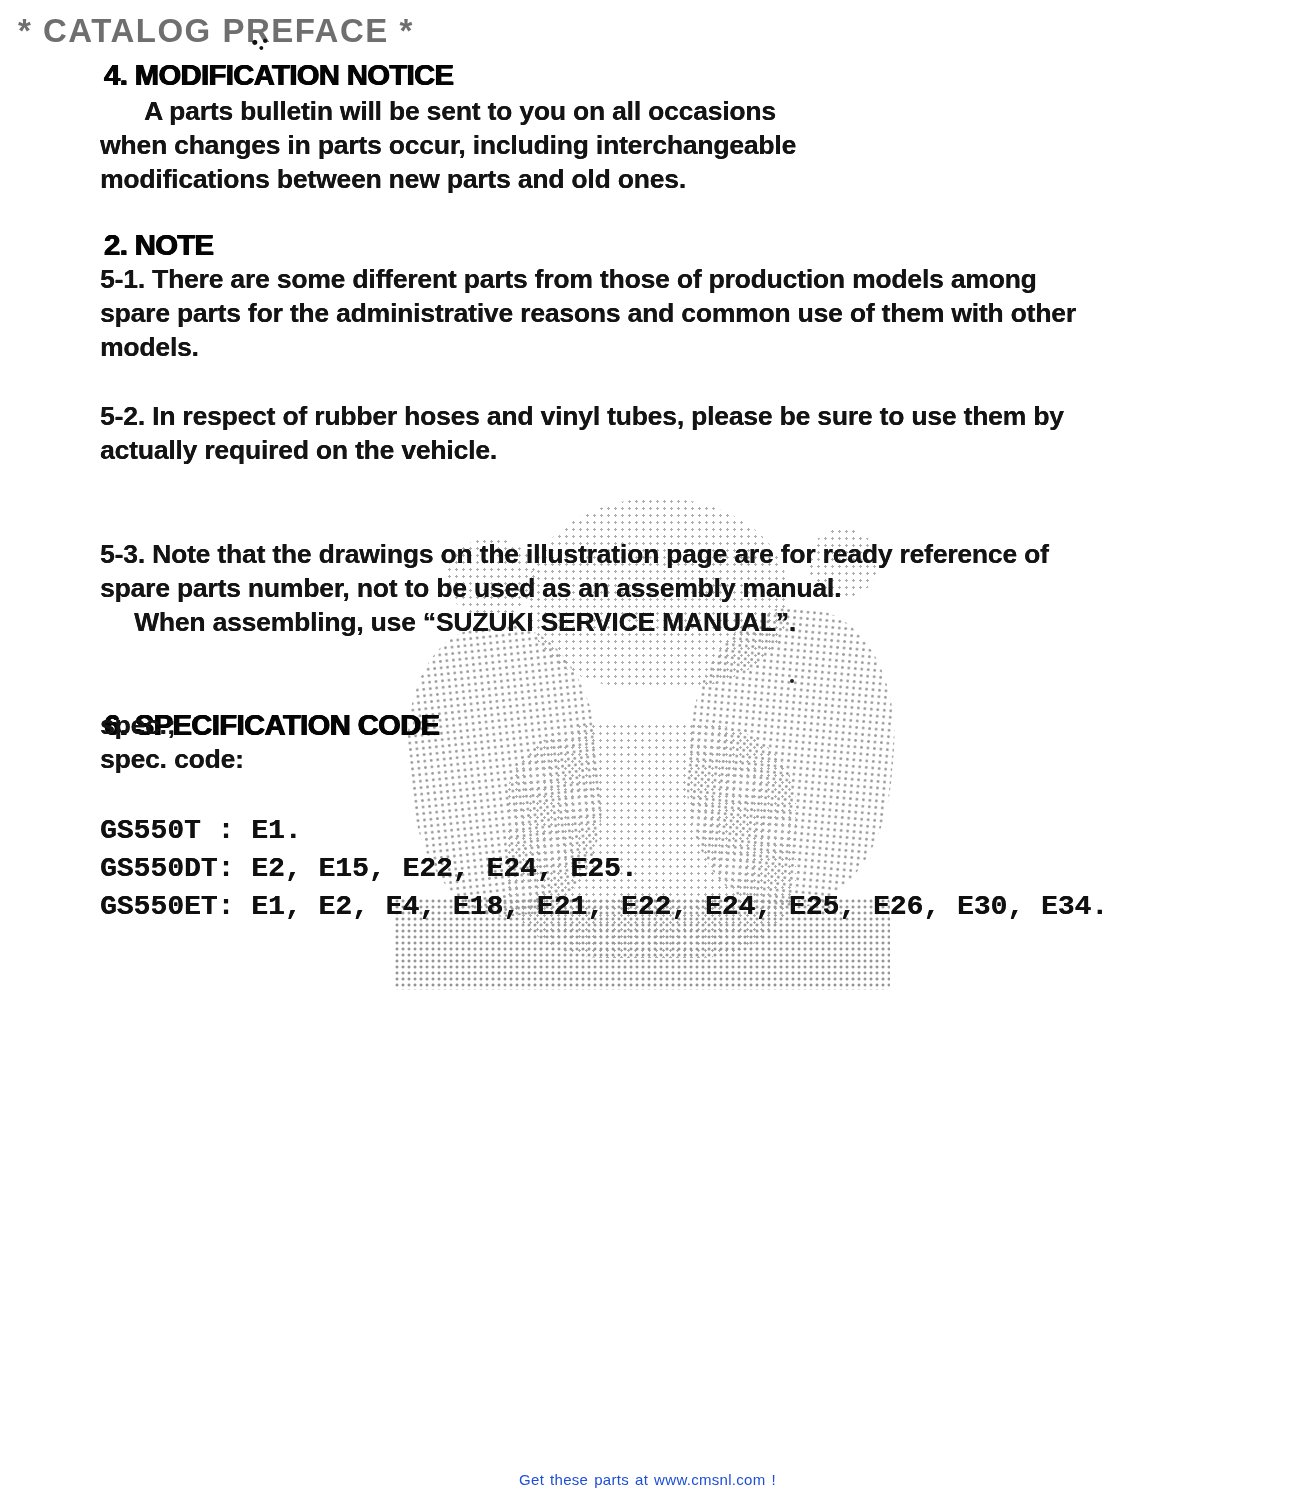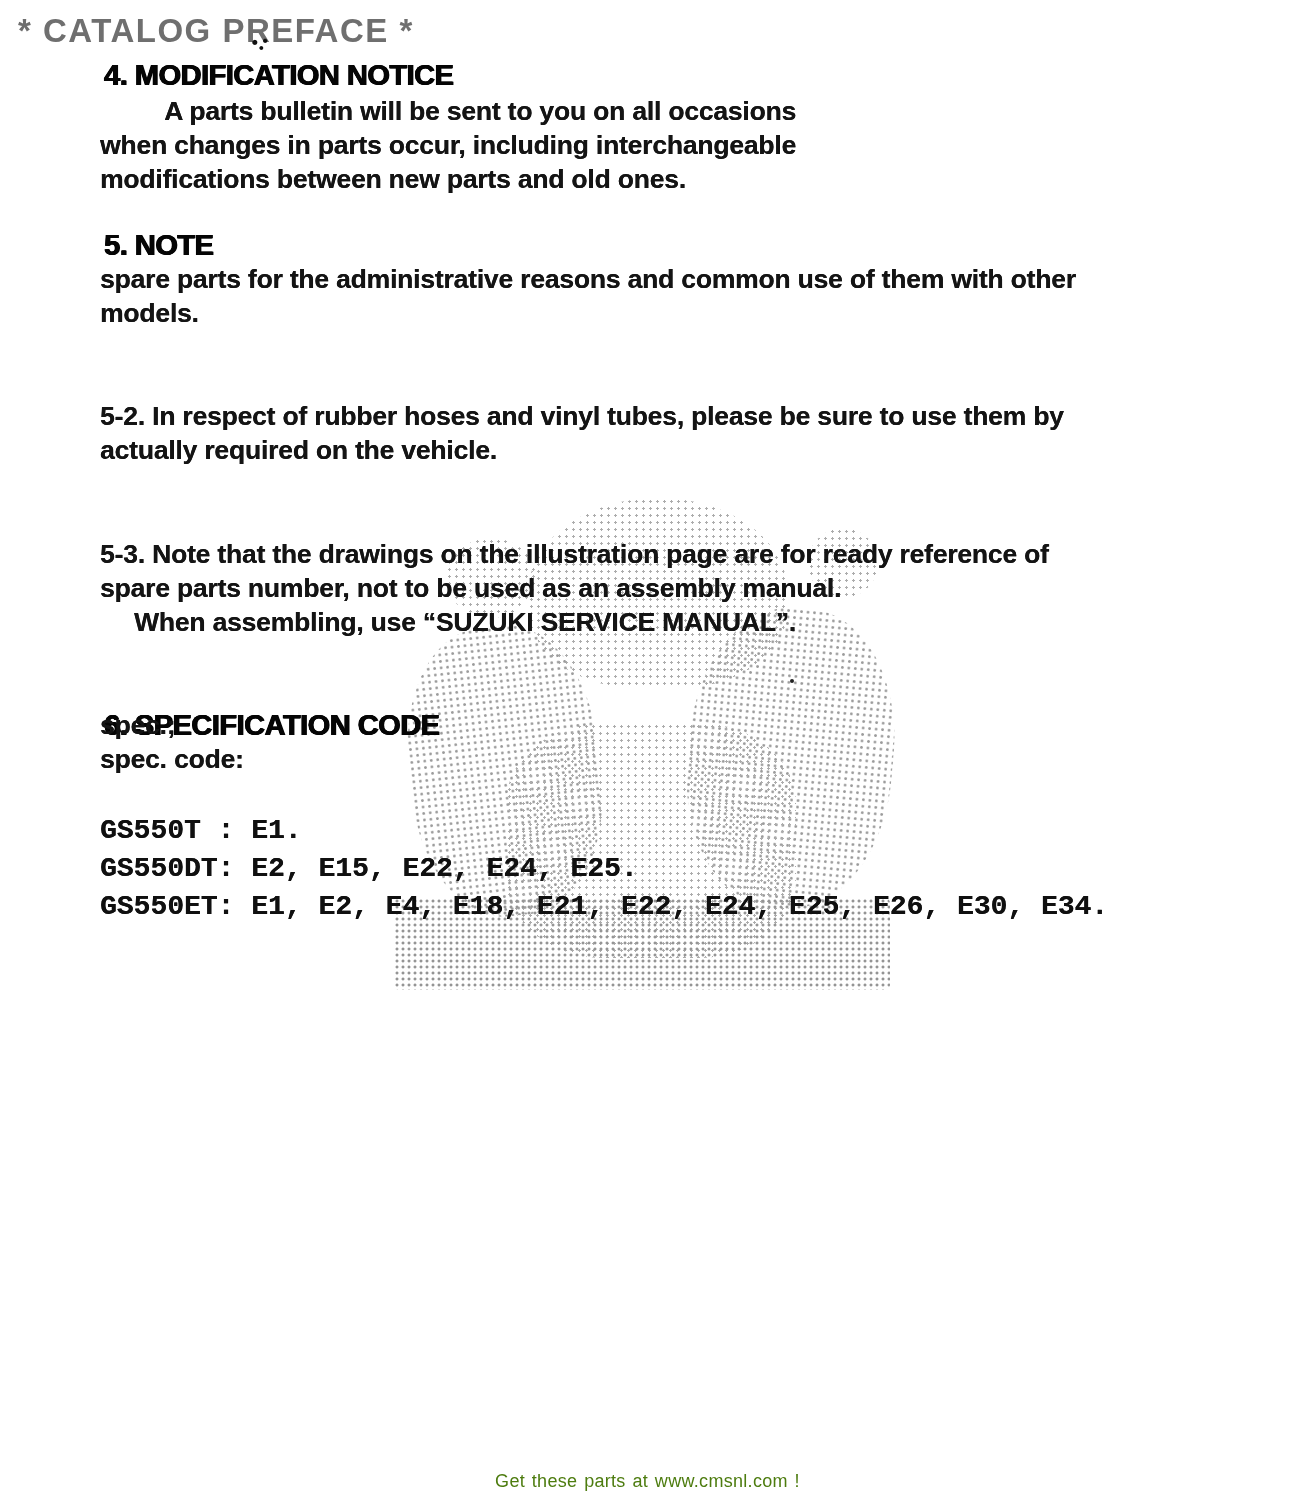--- a/index.html
+++ b/index.html
@@ -24,21 +24,21 @@
     text-shadow:0.8px 0 0 #050505,-0.4px 0 0 #050505,0 0.4px 0 #050505;
   }
 
   .para{
     position:absolute;left:100px;
     font-size:26.5px;font-weight:700;color:#141414;
     letter-spacing:-0.2px;line-height:34px;white-space:nowrap;
     text-shadow:0.2px 0 0 #141414;
   }
   .para .line{white-space:nowrap;}
-  .indent1{padding-left:44px;text-align:right;}
+  .indent1{padding-left:44px;}
   .indent2{padding-left:34px;}
 
   .spec-block{
     position:absolute;left:100px;top:812px;
     font-family:"Liberation Mono","DejaVu Sans Mono",monospace;
     font-size:28px;font-weight:700;color:#101010;
     line-height:38px;white-space:nowrap;
     text-shadow:0.2px 0 0 #101010;
   }
 
@@ -75,22 +75,22 @@
       radial-gradient(circle at 70% 30%,#111 1.6px,rgba(0,0,0,0) 2.6px),
       radial-gradient(circle at 55% 75%,#111 1.4px,rgba(0,0,0,0) 2.4px);
   }
   .dot-artifact{
     position:absolute;left:790px;top:679px;width:4px;height:4px;
     background:#222;border-radius:50%;
   }
 
   .footer-link{
     position:absolute;left:0;top:1471px;width:100%;
-    text-align:center;font-size:18px;font-weight:400;
-    color:#4d7c0f;text-decoration:none;letter-spacing:0.3px;
+    text-align:center;font-size:15px;font-weight:400;
+    color:#1d4ed8;text-decoration:none;letter-spacing:0.3px;
     word-spacing:1.5px;
   }
 </style>
 </head>
 <body>
 
 <div class="page">
 
   <h1 class="page-title">* CATALOG PREFACE *</h1>
 
@@ -106,22 +106,23 @@
     <div class="ht light wm-spark2"></div>
   </div>
 
   <h2 class="sec-heading" style="top:55px">4. MODIFICATION NOTICE</h2>
   <div class="para" style="top:94px">
     <div class="line indent1">A parts bulletin will be sent to you on all occasions</div>
     <div class="line">when changes in parts occur, including interchangeable</div>
     <div class="line">modifications between new parts and old ones.</div>
   </div>
 
-  <h2 class="sec-heading" style="top:225px">5. NOTE</h2>
+  <h2 class="sec-heading" style="top:225px">2. NOTE</h2>
   <div class="para" style="top:262px">
+    <div class="line">5-1. There are some different parts from those of production models among</div>
     <div class="line">spare parts for the administrative reasons and common use of them with other</div>
     <div class="line">models.</div>
   </div>
   <div class="para" style="top:399px">
     <div class="line">5-2. In respect of rubber hoses and vinyl tubes, please be sure to use them by</div>
     <div class="line">actually required on the vehicle.</div>
   </div>
   <div class="para" style="top:537px">
     <div class="line">5-3. Note that the drawings on the illustration page are for ready reference of</div>
     <div class="line">spare parts number, not to be used as an assembly manual.</div>

